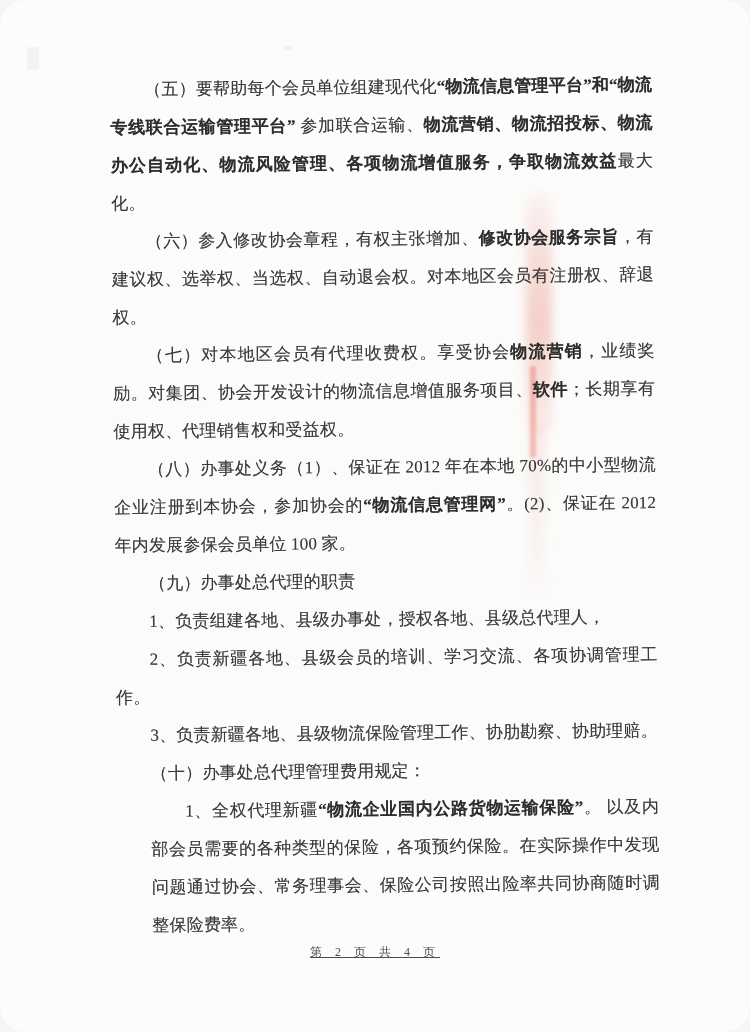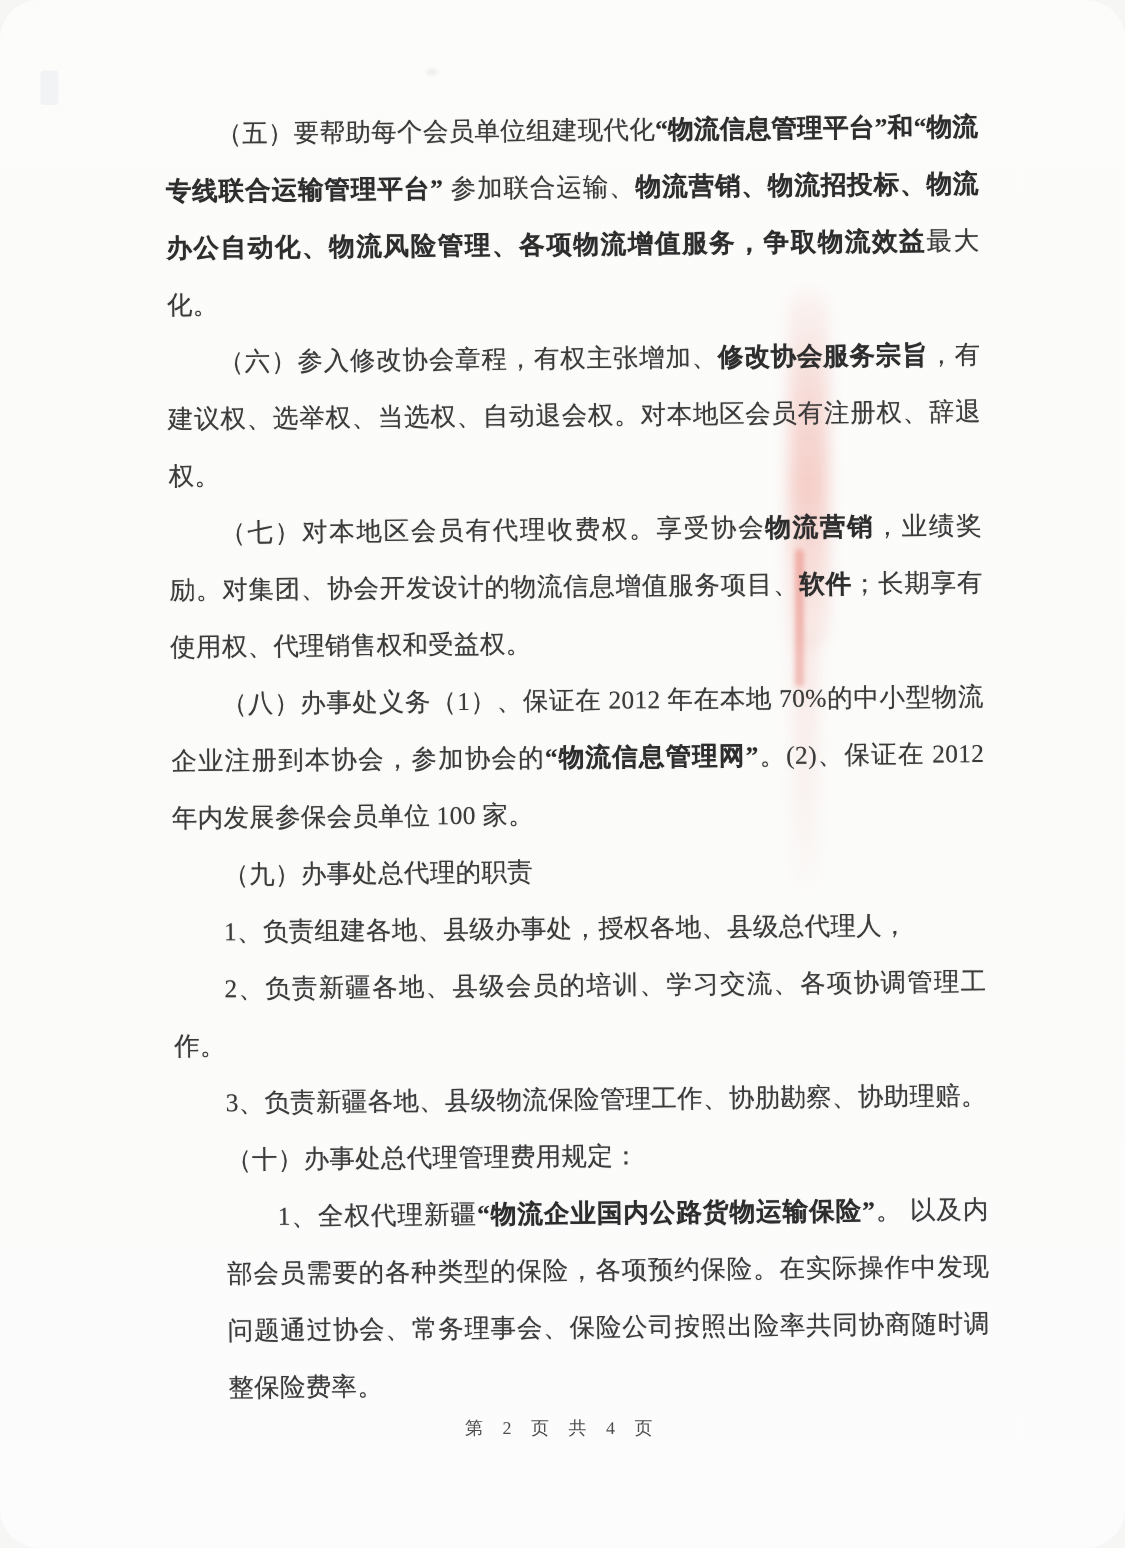--- a/index.html
+++ b/index.html
@@ -35,20 +35,21 @@
   }
   .para.inset { margin-left: 34px; }
   .para .seg-bold { font-weight: bold; color: #2d2d2d; }
   .footer {
     position: absolute;
     left: 0; right: 0; top: 944px;
     text-align: center;
     font-size: 12px;
     letter-spacing: 5px;
     color: #4c4c4c;
+    text-decoration: underline;
   }
   
   .artifact { position: absolute; pointer-events: none; }
   .streak-wash {
     left: 526px; top: 192px; width: 26px; height: 240px;
     background: linear-gradient(180deg,
       rgba(243,196,188,0.10) 0%,
       rgba(241,179,170,0.45) 30%,
       rgba(240,170,160,0.55) 55%,
       rgba(243,196,188,0.25) 100%);

